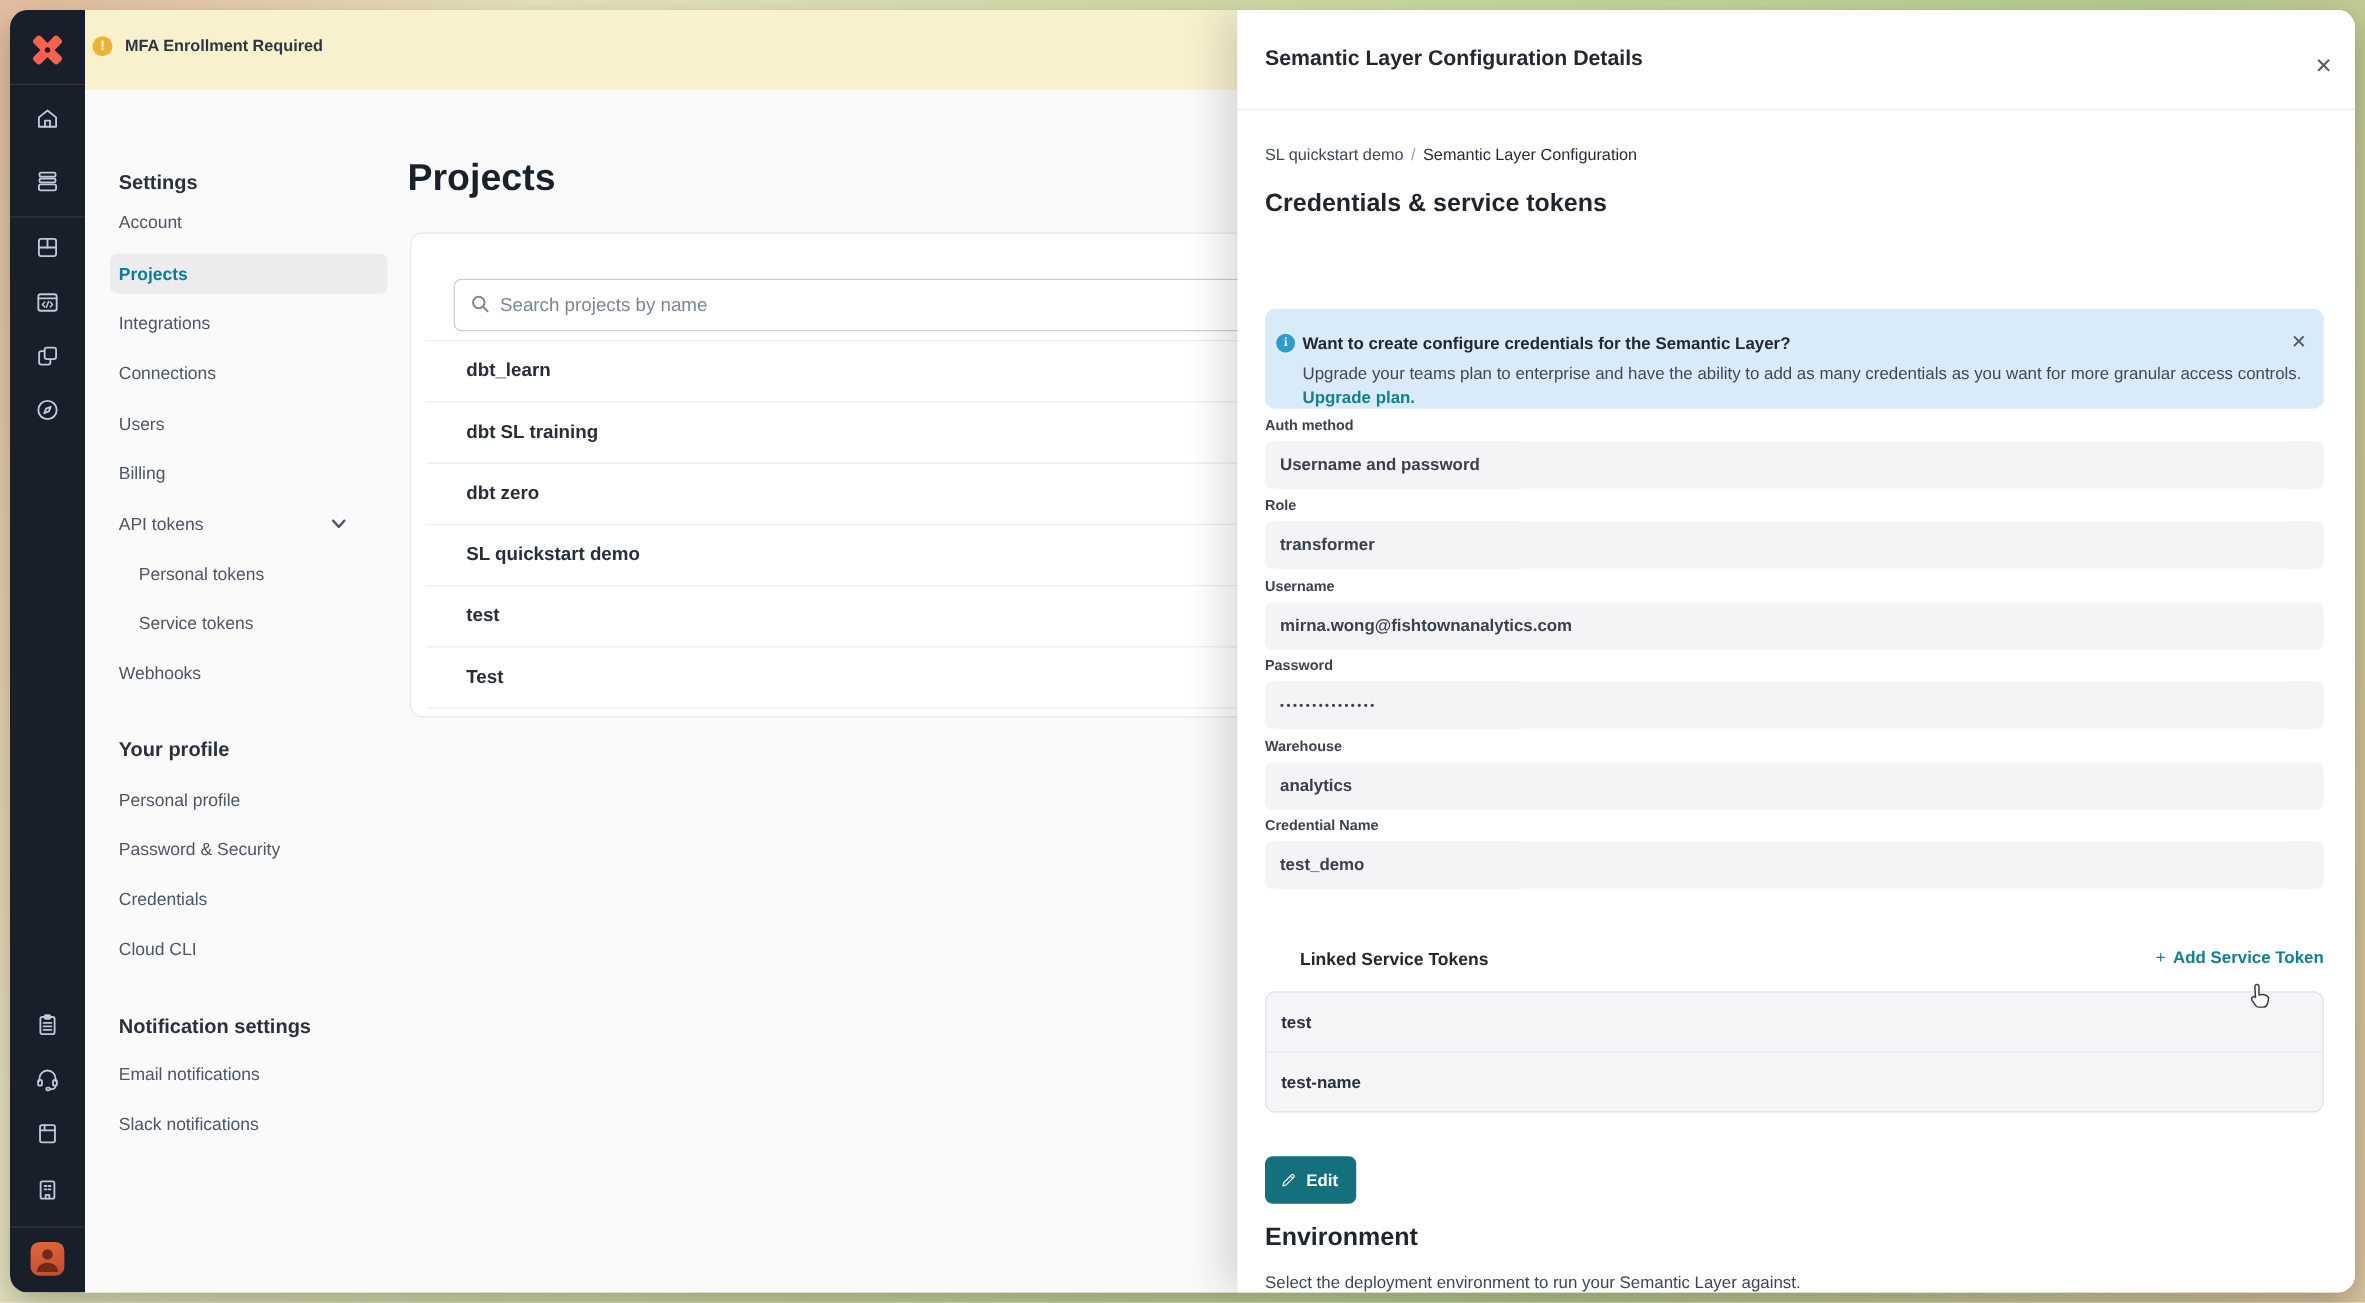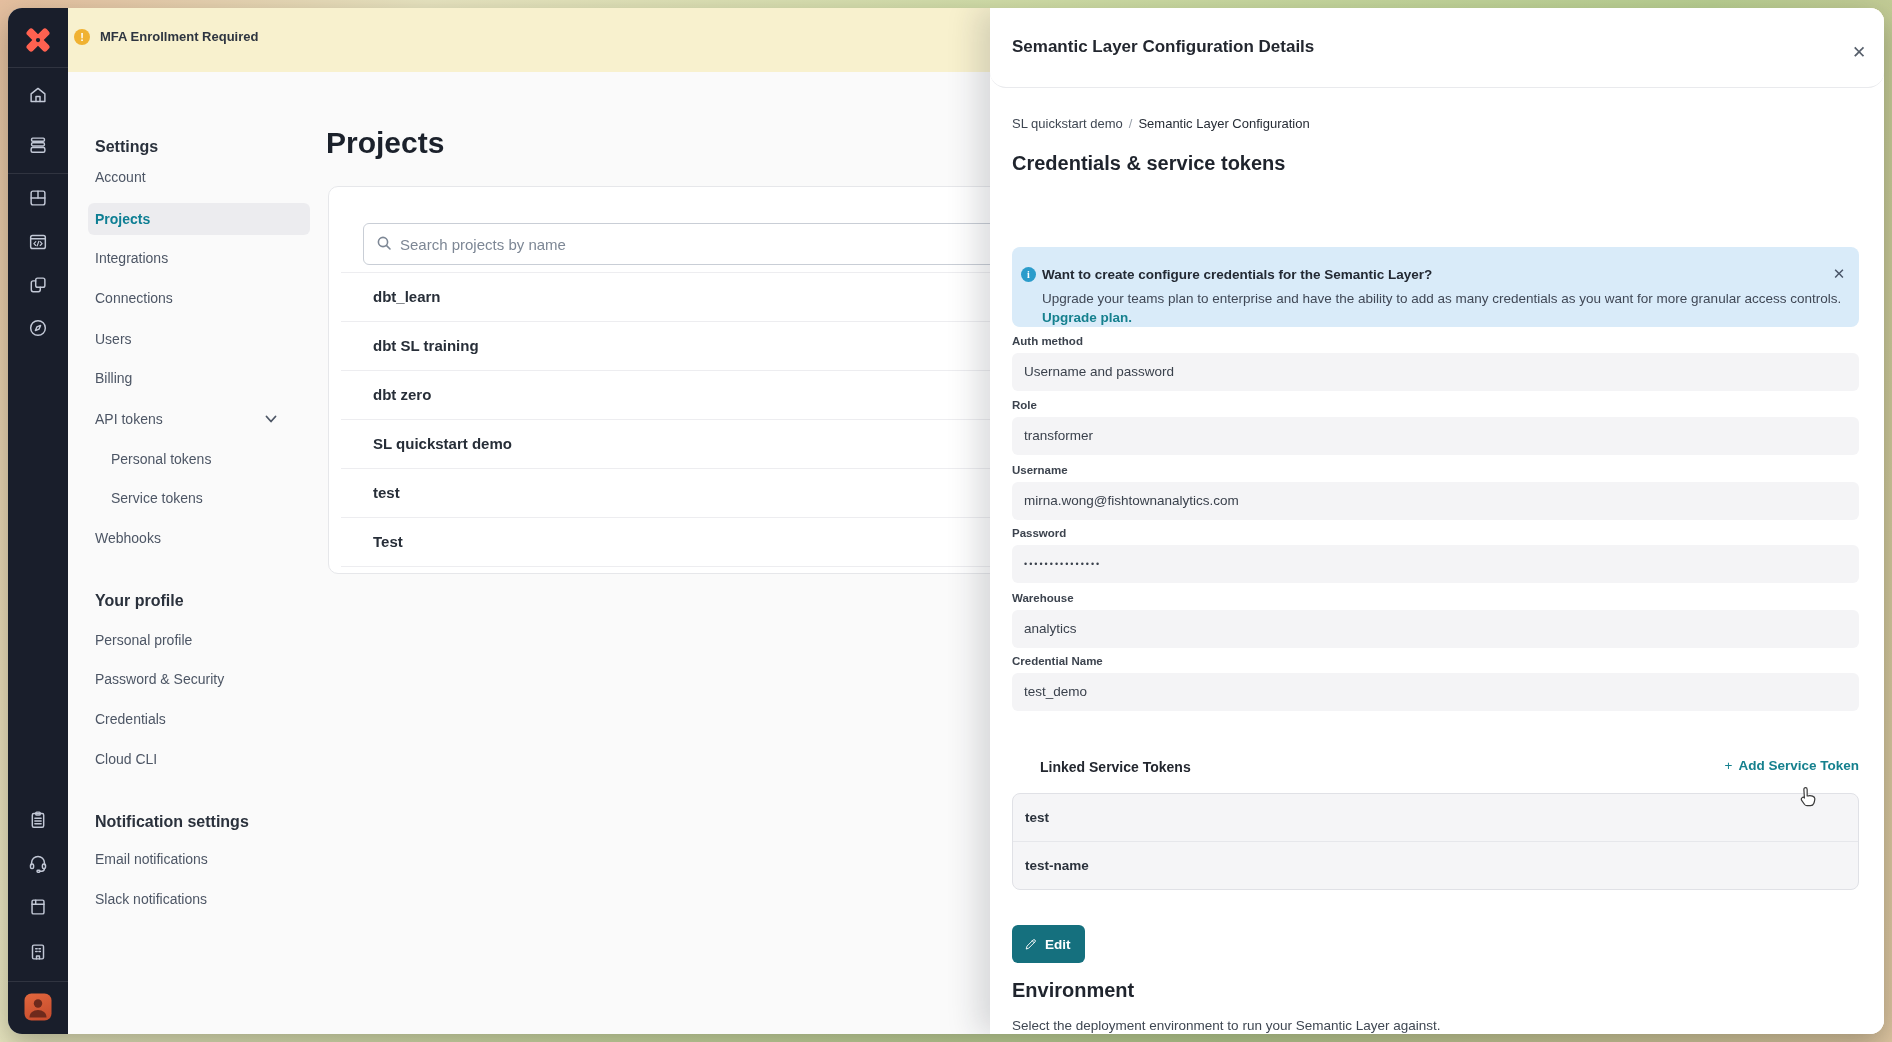--- a/index.html
+++ b/index.html
@@ -38,41 +38,41 @@
     font-size:15px;color:#3a414c;font-family:inherit;}
   .search input::placeholder{color:#7d8795;}
   .search-ic{position:absolute;left:12px;top:11px;width:16px;height:16px;}
   .search-ic svg{stroke:#7d8795;fill:none;stroke-width:1.6;stroke-linecap:round;}
   .rows{position:absolute;left:12px;right:0;top:85px;border-top:1px solid #ededf0;}
   .prow{height:48px;line-height:48px;padding-left:32px;font-size:15px;font-weight:bold;color:#272e38;
     border-bottom:1px solid #ededf0;cursor:pointer;}
   
   .panel{position:absolute;left:982px;top:0;bottom:0;width:894px;background:#fff;
     box-shadow:-12px 0 30px rgba(25,30,43,.16);}
-  .p-header{position:absolute;left:0;right:0;top:0;height:79px;border-bottom:1px solid #e9eaed;background:#fff;border-radius:16px;}
+  .p-header{position:absolute;left:0;right:0;top:0;height:79px;border-bottom:1px solid #e9eaed;background:#fff;}
   .p-title{position:absolute;left:22px;top:29px;font-size:17px;font-weight:bold;color:#23272f;}
   .p-close{position:absolute;left:858px;top:34px;width:22px;height:22px;font-size:17px;line-height:22px;text-align:center;
     color:#575f6b;cursor:pointer;}
   .crumb{position:absolute;left:22px;top:108px;font-size:13px;color:#3f4752;}
   .crumb .cur{font-weight:normal;color:#262c35;}
   .crumb .sep{color:#9aa1ab;margin:0 6px;}
   .h2{position:absolute;left:22px;font-size:20px;font-weight:bold;color:#1f242d;}
   .desc{position:absolute;left:22px;top:186px;width:848px;font-size:13.5px;line-height:20px;color:#3f4752;}
   .infobox{position:absolute;left:22px;right:25px;top:239px;height:80px;background:#d9ebf9;border-radius:8px;}
   .info-ic{position:absolute;left:9px;top:20px;width:15px;height:15px;border-radius:50%;background:#2b9ccb;color:#fff;
     font-size:10px;font-weight:bold;font-family:"Liberation Serif",serif;text-align:center;line-height:15px;}
   .info-title{position:absolute;left:30px;top:20px;font-size:13.5px;font-weight:bold;color:#23293390;color:#232933;}
   .info-body{position:absolute;left:30px;top:44px;font-size:13.5px;color:#404856;}
   .info-link{position:absolute;left:30px;top:63px;font-size:13.5px;font-weight:bold;color:#15808e;cursor:pointer;}
   .info-close{position:absolute;right:10px;top:17px;width:20px;height:20px;font-size:15px;line-height:20px;text-align:center;
     color:#4a5568;cursor:pointer;}
   .fgroup{position:absolute;left:22px;right:25px;}
   .flabel{position:absolute;left:0;top:0;font-size:11.5px;font-weight:bold;color:#3c434e;line-height:13px;}
   .fbox{position:absolute;left:0;right:0;top:18px;height:38px;background:#f4f4f6;border-radius:6px;
-    font-size:13.5px;color:#3a414c;line-height:38px;padding-left:12px;box-sizing:border-box;}
+    font-size:13.5px;color:#3a414c;line-height:38px;padding-left:12px;box-sizing:border-box;font-weight:bold;}
   .fbox.pw{font-size:9px;letter-spacing:2px;}
   .lst-header{position:absolute;left:22px;top:751px;font-size:14px;font-weight:bold;color:#23272f;padding-left:28px;}
   .add-link{position:absolute;right:25px;top:750px;font-size:13.5px;font-weight:bold;color:#15808e;cursor:pointer;}
   .add-link .plus{font-weight:normal;margin-right:6px;}
   .tokens{position:absolute;left:22px;right:25px;top:785px;height:97px;background:#f5f5f7;border:1px solid #e0e1e6;border-radius:8px;box-sizing:border-box;}
   .trow{height:47px;line-height:47px;padding-left:12px;font-size:13.5px;font-weight:bold;color:#2b323c;}
   .trow:first-child{border-bottom:1px solid #e6e7eb;}
   .edit-btn{position:absolute;left:22px;top:917px;height:38px;padding:0 14px 0 12px;background:#15707e;border:0;border-radius:6px;
     color:#fff;font-size:13.5px;font-weight:bold;font-family:inherit;display:flex;align-items:center;gap:7px;cursor:pointer;}
   .edit-btn svg{width:14px;height:14px;stroke:#fff;fill:none;stroke-width:1.6;stroke-linecap:round;stroke-linejoin:round;}

